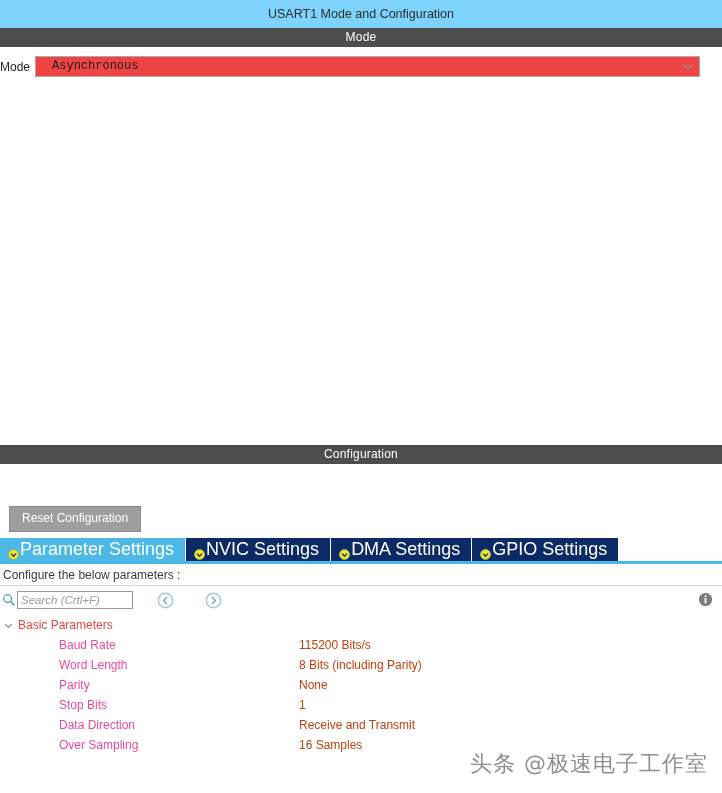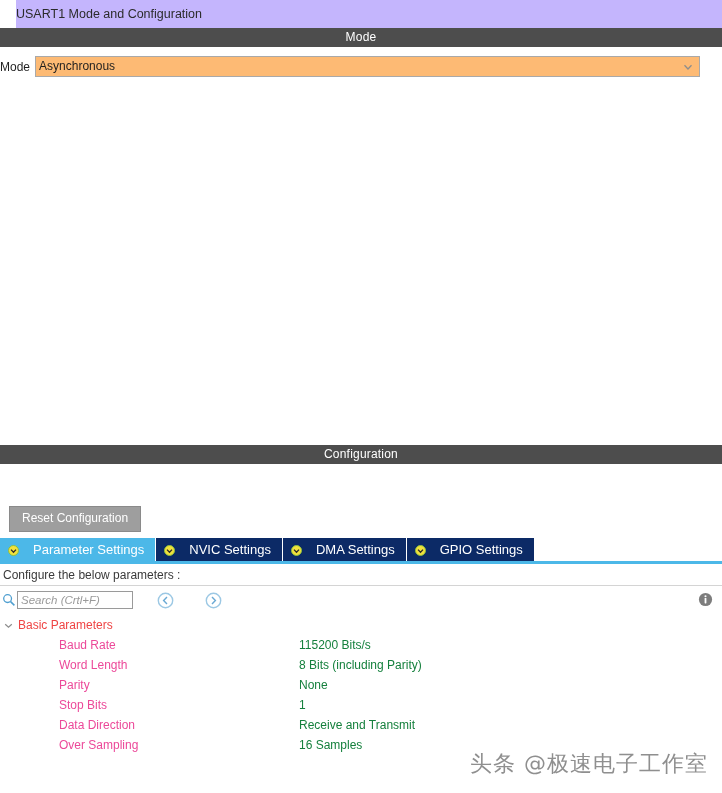--- a/index.html
+++ b/index.html
@@ -14,24 +14,24 @@
     font-size: 12px;
     color: #1a1a1a;
     position: relative;
     overflow: hidden;
   }
 
   
   .panel-title {
     height: 28px;
     line-height: 28px;
+    text-align: center;
     font-size: 12.5px;
     color: #2b2b2b;
-    background: #c4b5fd;
-    margin-left: 16px;
+    background: #7dd3fc;
   }
 
   
   .section-bar {
     height: 19px;
     line-height: 19px;
     text-align: center;
     background: #4d4d4d;
     color: #ffffff;
     font-size: 12px;
@@ -56,26 +56,27 @@
     font-size: 12px;
     color: #1f1f1f;
     text-align: right;
     padding-right: 5px;
     white-space: nowrap;
   }
   .combo {
     flex: 1;
     height: 21px;
     border: 1px solid #a9a9a9;
-    background: #fdba74;
+    background: #ef4444;
     display: flex;
     align-items: center;
     justify-content: space-between;
     box-sizing: border-box;
-    padding: 0 4px 0 3px;
+    padding: 0 4px 0 16px;
+    font-family: Liberation Mono, monospace;
   }
   .combo-value {
     font-size: 12px;
     color: #1f1f1f;
     line-height: 19px;
   }
   .combo-arrow {
     width: 14px;
     height: 14px;
     flex: 0 0 14px;
@@ -112,25 +113,25 @@
     background: #ffffff;
   }
   .tabs {
     display: flex;
     height: 23px;
     align-items: stretch;
   }
   .tab {
     display: flex;
     align-items: center;
-    gap: 14px;
+    gap: 1px;
     padding: 0 11px 0 8px;
     background: #0c2a66;
     color: #ffffff;
-    font-size: 13px;
+    font-size: 18px;
     border-right: 1px solid #ffffff;
     box-sizing: border-box;
     white-space: nowrap;
   }
   .tab.active {
     background: #4cb8e8;
     color: #ffffff;
   }
   .tab-dot {
     width: 11px;
@@ -224,21 +225,21 @@
     font-size: 12px;
   }
   .param-name {
     width: 299px;
     flex: 0 0 299px;
     padding-left: 59px;
     box-sizing: border-box;
     color: #ec4899;
   }
   .param-value {
-    color: #15803d;
+    color: #c2410c;
   }
 
   
   .watermark {
     position: absolute;
     right: 14px;
     bottom: 14px;
     font-size: 22px;
     color: #8f8f8f;
     font-family: "DejaVu Sans", sans-serif;

